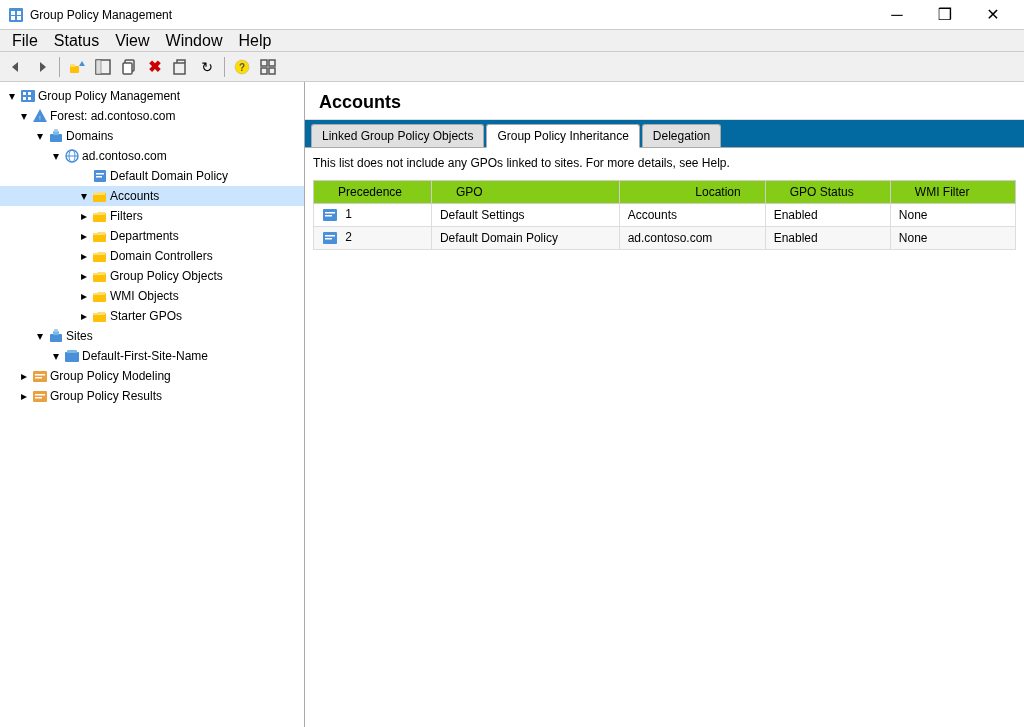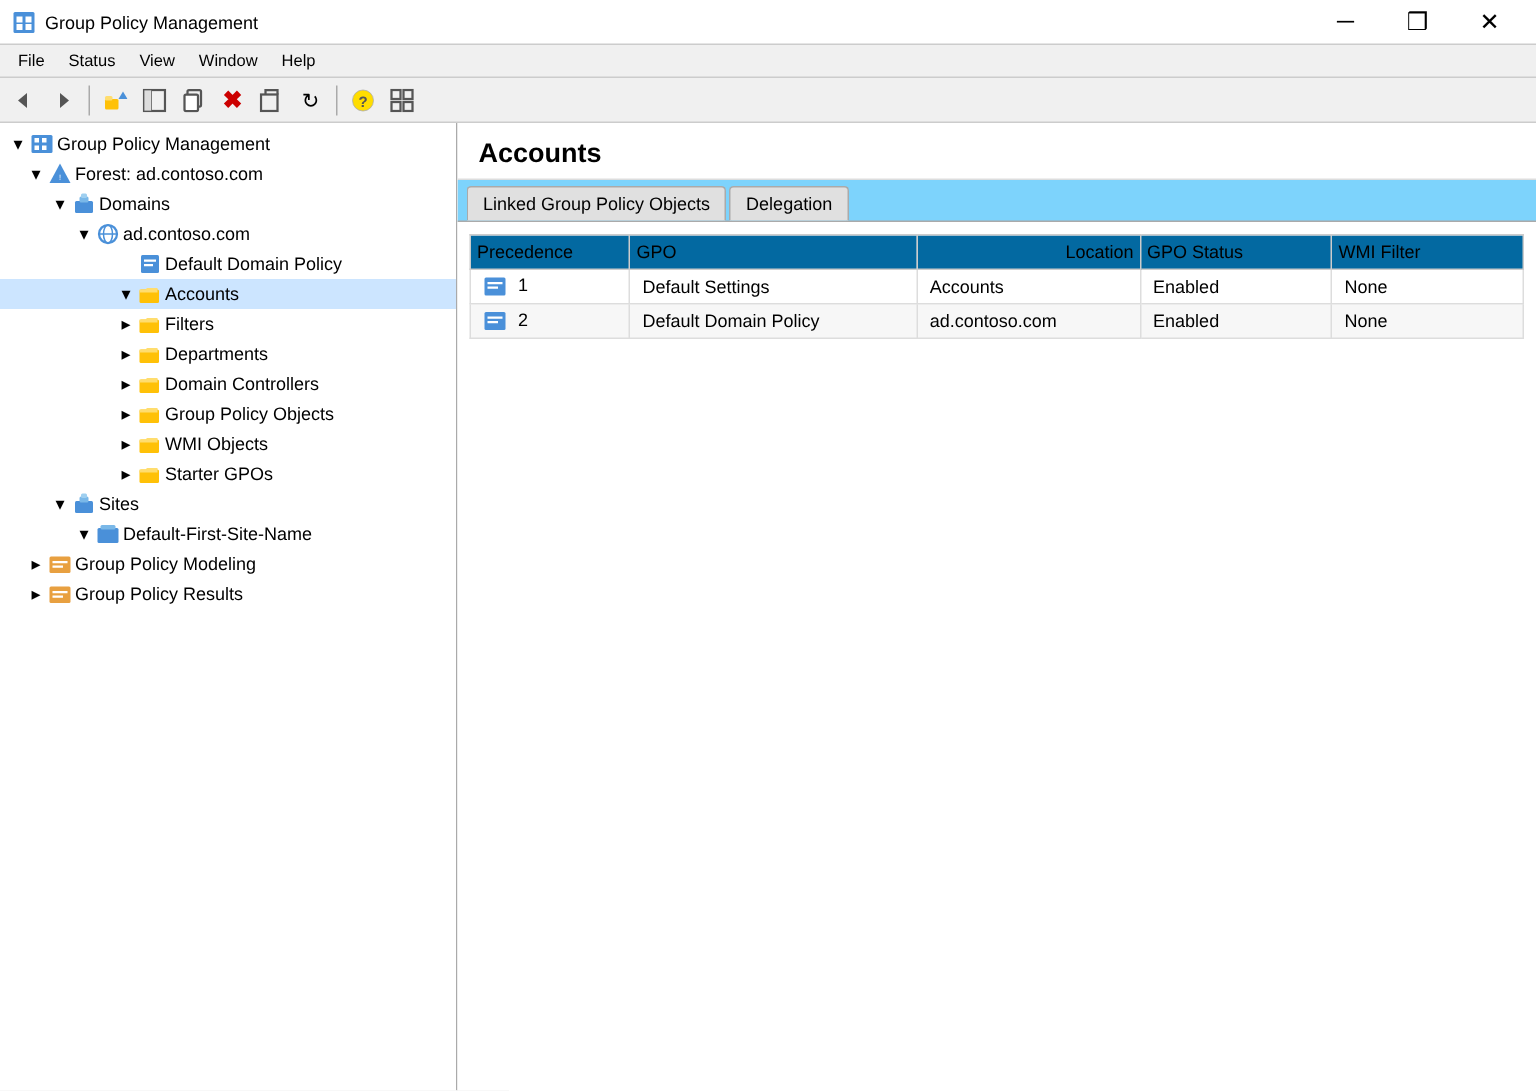--- a/index.html
+++ b/index.html
@@ -29,21 +29,21 @@
       background: #f0f0f0;
       height: 22px;
       display: flex;
       align-items: center;
       padding: 0 4px;
       border-bottom: 1px solid #ccc;
     }
     .menu-item {
       padding: 2px 8px;
       cursor: pointer;
-      font-size: 11px;
+      font-size: 16px;
     }
 
     
     .toolbar {
       background: #f0f0f0;
       height: 30px;
       display: flex;
       align-items: center;
       padding: 0 4px;
       border-bottom: 1px solid #ccc;
@@ -111,21 +111,21 @@
       font-weight: bold;
       padding: 10px 14px 6px 14px;
       color: #000;
       border-bottom: 1px solid #ddd;
     }
 
     
     .tabs {
       display: flex;
       border-bottom: 1px solid #aaa;
-      background: #7dd3fc;
+      background: #0369a1;
       padding-top: 4px;
       padding-left: 6px;
     }
     .tab {
       padding: 4px 10px;
       border: 1px solid #aaa;
       border-bottom: none;
       background: #e0e0e0;
       cursor: pointer;
       font-size: 12px;
@@ -153,23 +153,23 @@
       margin-bottom: 10px;
     }
 
     
     .gpo-table {
       width: 100%;
       border-collapse: collapse;
       font-size: 12px;
     }
     .gpo-table th {
-      background: #0369a1;
+      background: #84cc16;
       border: 1px solid #ccc;
-      padding: 4px 4px;
+      padding: 4px 24px;
       text-align: left;
       font-weight: normal;
       cursor: pointer;
     }
     .gpo-table td {
       border: 1px solid #ddd;
       padding: 3px 8px;
       vertical-align: middle;
     }
     .gpo-table tr.row-even { background: #fff; }
@@ -480,24 +480,26 @@
     </div>
 
   </div>
 
   <div class="right-panel">
 
     <div class="right-panel-title">Accounts</div>
 
     <div class="tabs">
       <div class="tab">Linked Group Policy Objects</div>
+      <div class="tab active">Group Policy Inheritance</div>
       <div class="tab">Delegation</div>
     </div>
 
     <div class="content-area">
+      <p class="info-text">This list does not include any GPOs linked to sites. For more details, see Help.</p>
 
       <table class="gpo-table">
         <thead>
           <tr>
             <th style="width:100px;">Precedence</th>
             <th style="width:180px;">GPO</th>
             <th style="width:140px;text-align:right;">Location</th>
             <th style="width:120px;">GPO Status</th>
             <th style="width:120px;">WMI Filter</th>
           </tr>

